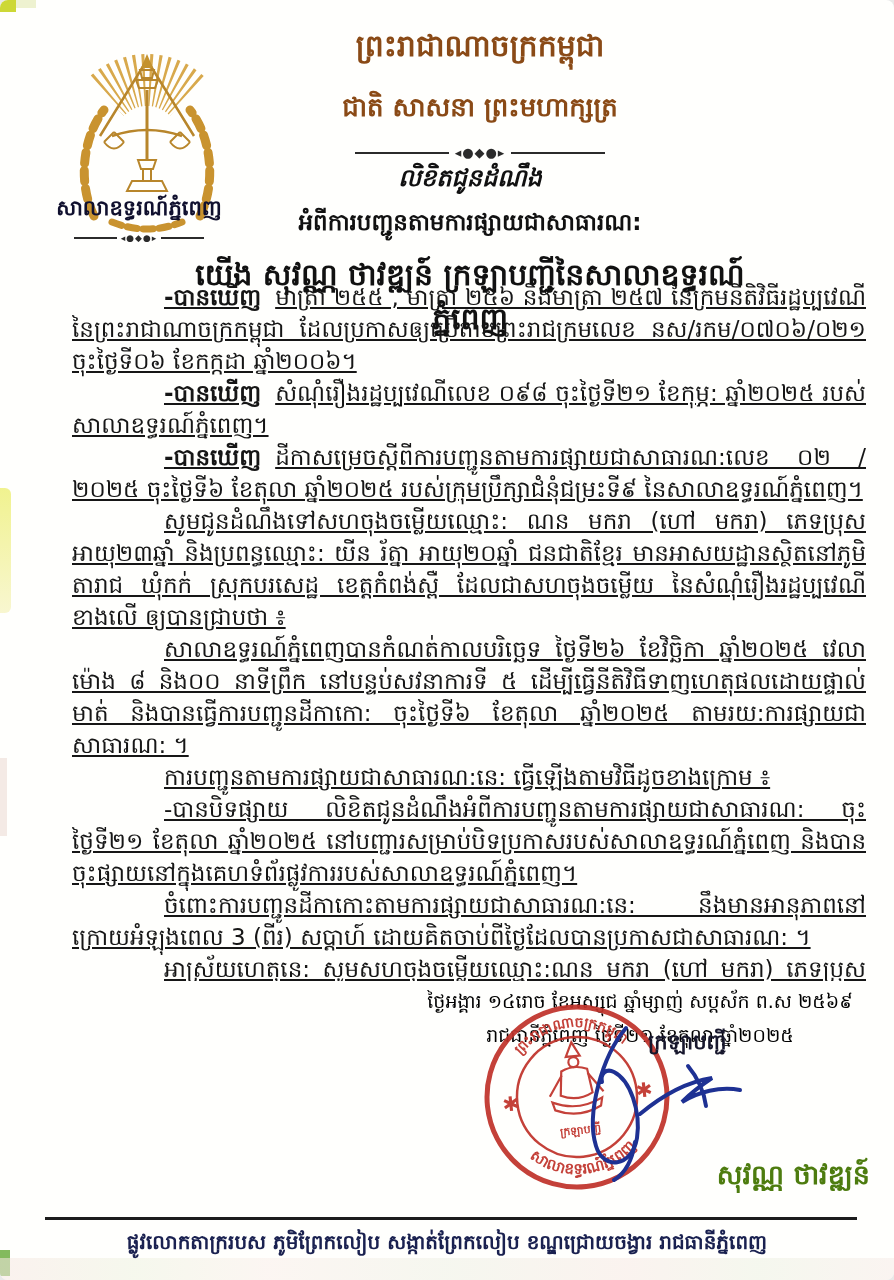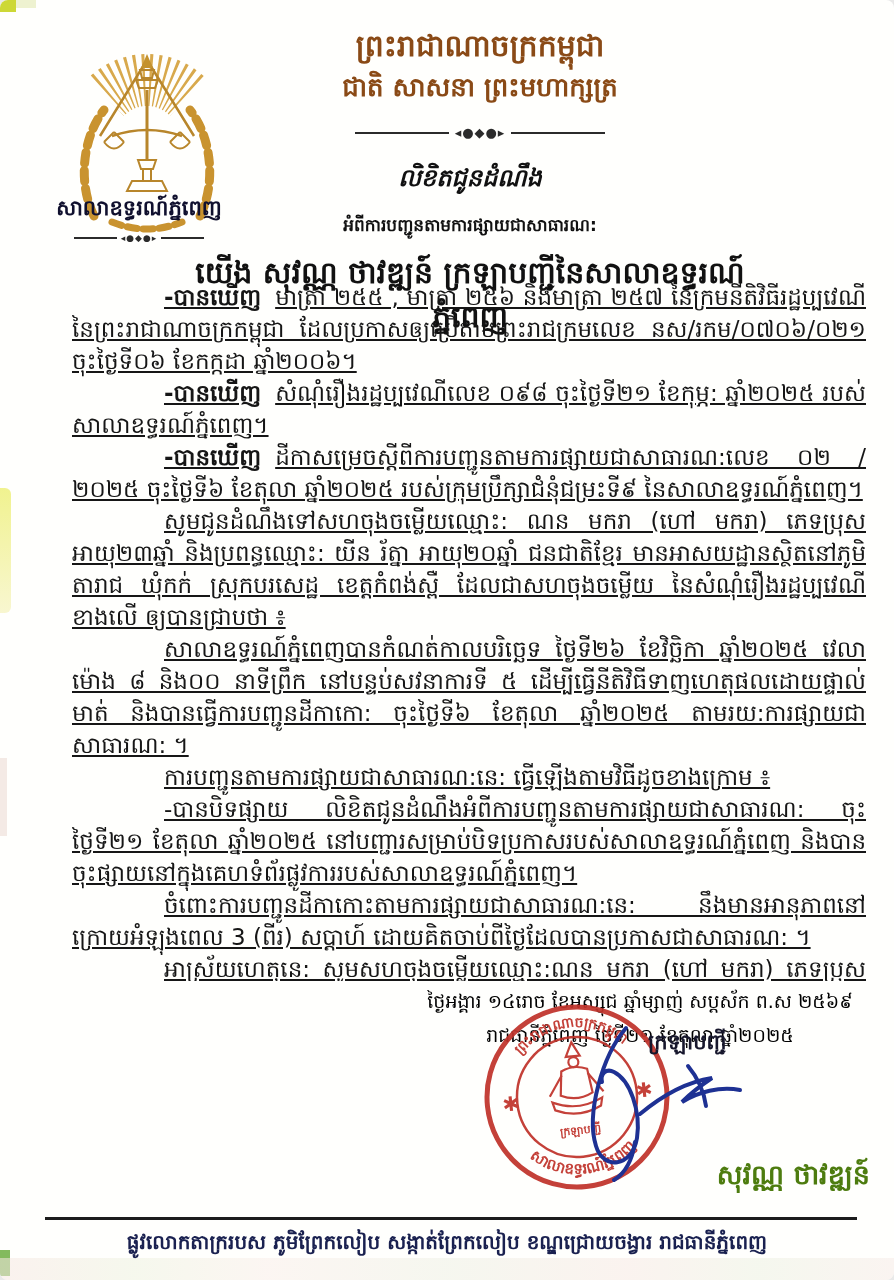--- a/index.html
+++ b/index.html
@@ -14,33 +14,33 @@
   .strip-yellow{position:absolute;left:0;top:488px;width:11px;height:125px;
     background:linear-gradient(180deg,#eef07c,#f7f5c8);opacity:.85;border-radius:0 6px 6px 0;}
   .strip-pink{position:absolute;left:0;top:758px;width:7px;height:78px;background:#eddcd6;opacity:.6;}
   .chip-bl{position:absolute;left:0;top:1250px;width:10px;height:26px;background:#76b34c;opacity:.9;}
   .band-bottom{position:absolute;left:0;top:1258px;width:894px;height:22px;opacity:.55;
     background:linear-gradient(90deg,#f6e7e2,#eef2e0 15%,#f9eee9 30%,#eef0e4 50%,#f7e9e4 70%,#edf1e2 85%,#f6ebe7);}
   
   .emblem{position:absolute;left:52px;top:18px;}
   .kingdom-wrap{position:absolute;left:230px;top:28px;width:500px;text-align:center;}
   .kingdom-line{font-size:30px;font-weight:700;color:#8a4a16;line-height:1.2;}
-  .motto-line{font-size:26px;font-weight:700;color:#8a4a16;margin-top:8px;line-height:1.2;}
+  .motto-line{font-size:26px;font-weight:700;color:#8a4a16;margin-top:28px;line-height:1.2;}
   .hdr-divider{margin:22px auto 0;width:250px;display:flex;align-items:center;gap:6px;color:#2b2b2b;}
   .hdr-divider .line{flex:1;height:2px;background:#2b2b2b;}
   .hdr-divider .orn{font-size:13px;letter-spacing:1px;white-space:nowrap;}
   .court-label-wrap{position:absolute;left:34px;top:194px;width:210px;text-align:center;}
   .court-label{font-size:21px;font-weight:700;color:#10102e;}
   .label-divider{margin:8px auto 0;width:130px;display:flex;align-items:center;gap:4px;color:#2b2b2b;}
   .label-divider .line{flex:1;height:1.6px;background:#2b2b2b;}
   .label-divider .orn{font-size:9px;letter-spacing:1px;white-space:nowrap;}
   
   .title-block{position:absolute;left:170px;top:163px;width:600px;text-align:center;color:#111;}
   .title-1{font-size:24px;font-weight:700;font-style:italic;}
-  .title-2{font-size:17px;font-weight:700;margin-top:16px;}
+  .title-2{font-size:23px;font-weight:700;margin-top:10px;}
   .title-3{font-size:30px;font-weight:700;margin-top:15px;}
   
   .body-text{position:absolute;left:72px;top:281px;width:794px;height:700px;overflow:hidden;
     font-size:23px;line-height:32px;text-align:justify;color:#161616;text-decoration:underline;}
   .body-text p{margin:0;text-indent:92px;}
   .body-text .lead{font-weight:700;margin-right:14px;}
   
   .dateline{position:absolute;left:410px;top:984px;width:460px;text-align:center;
     font-size:19px;line-height:34px;color:#000000;z-index:1;}
   .stamp{position:absolute;left:482px;top:1002px;z-index:2;opacity:.93;transform:rotate(-6deg);}

